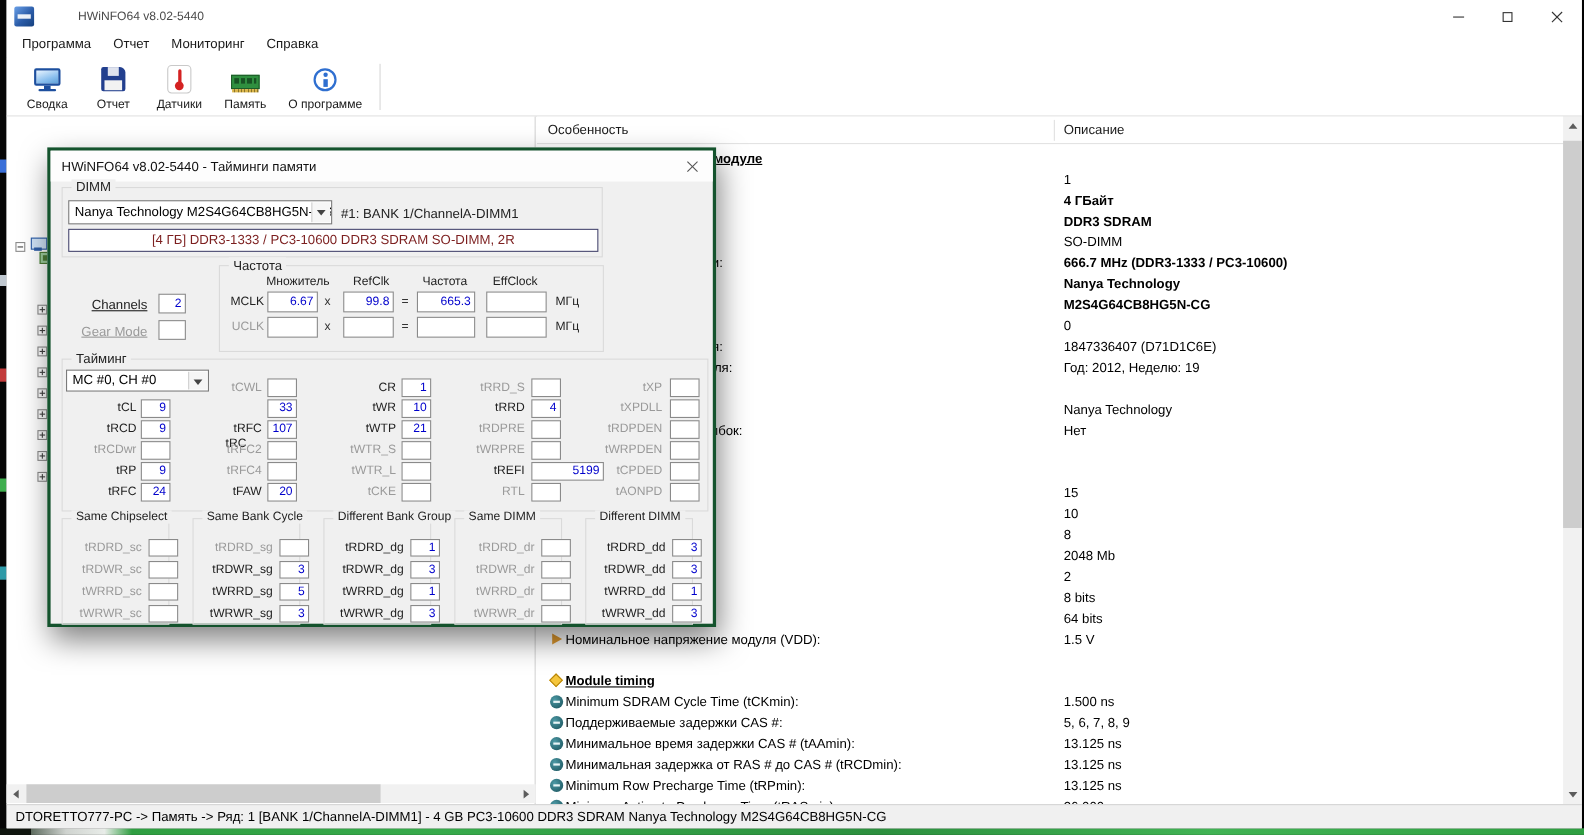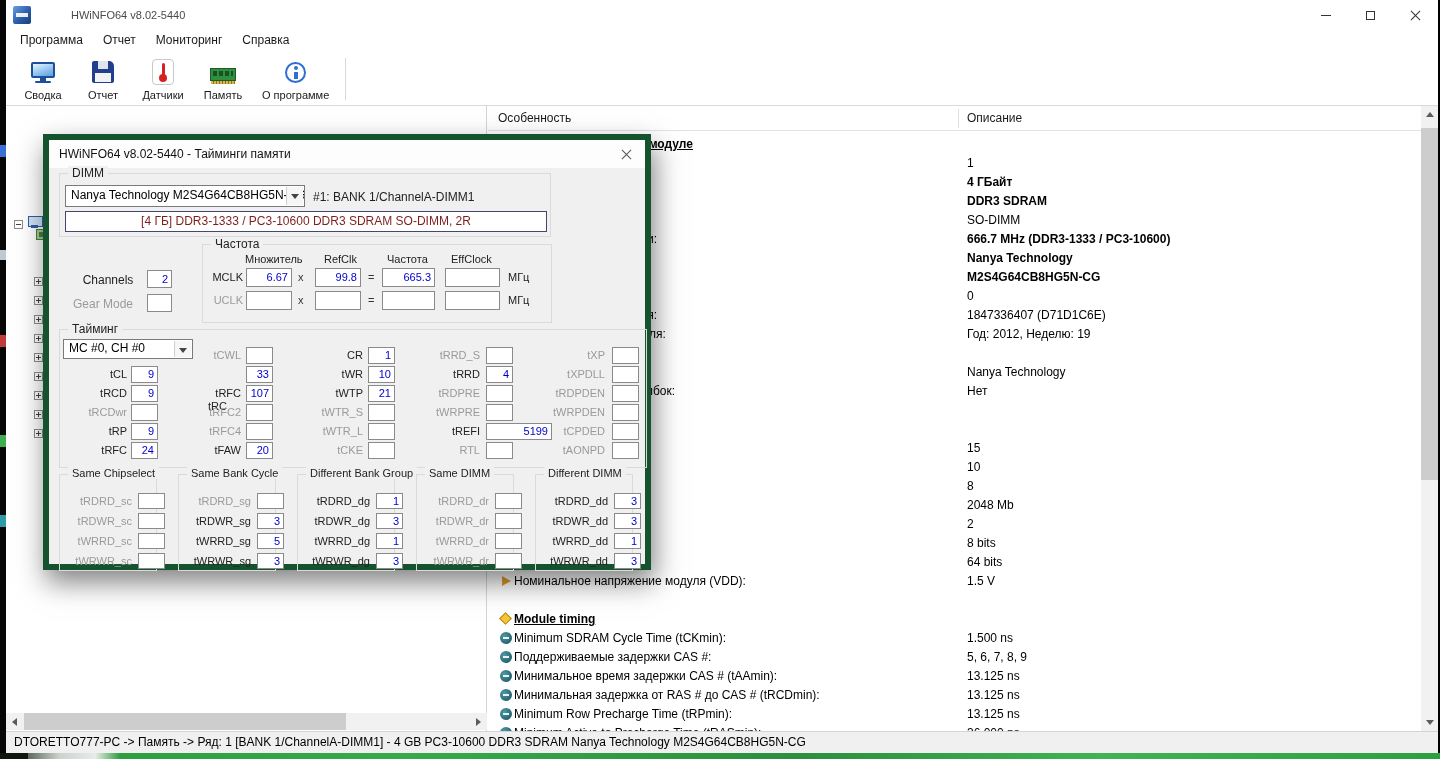--- a/index.html
+++ b/index.html
@@ -101,31 +101,31 @@
   .vscroll { position:absolute; left:1415px; top:0; width:17px; height:625px; background:#f1f1f1; }
   .vs-btn { position:absolute; left:0; width:17px; height:17px; display:flex; align-items:center; justify-content:center; }
   .vs-btn.up { top:0; } .vs-btn.down { bottom:0; }
   .vs-thumb { position:absolute; left:0; top:22px; width:17px; height:352px; background:#cdcdcd; }
 
   .statusbar { position:absolute; left:0; top:731px; width:1432px; height:22px; background:#f0f0f0;
     border-top:1px solid #d4d4d4; font-size:12px; color:#000; line-height:21px; padding-left:8px; white-space:nowrap; }
 
   
   .dialog { position:absolute; left:37px; top:134px; width:608px; height:436px; background:#f0f0f0;
-    border:6px solid #14532d; box-shadow:3px 12px 26px rgba(0,0,0,.5); z-index:30; }
+    border:3px solid #14532d; box-shadow:3px 12px 26px rgba(0,0,0,.5); z-index:30; }
   .dlg-title { position:absolute; left:0; top:0; right:0; height:28px; background:#fdfdfd; }
   .dlg-title-text { position:absolute; left:10px; top:7px; font-size:12px; color:#111; white-space:nowrap; }
   .dlg-close { position:absolute; right:9px; top:6px; width:18px; height:16px; }
   .dlg-close .xb { top:8px; left:2px; background:#555; }
 
   .groupbox { position:absolute; border:1px solid #dadada; }
   .gb-label { position:absolute; top:-8px; left:8px; background:#f0f0f0; padding:0 4px; font-size:12px; color:#222; white-space:nowrap; }
   .gb-label.small { font-size:11px; }
   .plain-label { position:absolute; font-size:12px; color:#222; white-space:nowrap; }
-  .ra { text-align:center; }
+  .ra { text-align:right;text-decoration:underline; }
   .dis { color:#9a9a9a !important; }
 
   .combo { position:absolute; background:#fff; border:1px solid #7a7a7a; }
   .combo-text { display:block; font-size:12px; line-height:19px; padding:0 20px 0 5px; white-space:nowrap; overflow:hidden; color:#000; }
   .combo-arrow { position:absolute; right:1px; top:1px; bottom:1px; width:17px; background:#f6f6f6; border-left:1px solid #d0d0d0; }
   .combo-arrow::after { content:""; position:absolute; left:4px; top:7px; width:0; height:0;
     border-left:4px solid transparent; border-right:4px solid transparent; border-top:5px solid #444; }
 
   .module-summary { position:absolute; left:16px; top:71px; width:482px; height:21px; background:#fff;
     border:1px solid #46466e; color:var(--module-red,#7c1f1f); font-size:12px; text-align:center; line-height:19px; white-space:nowrap; }

